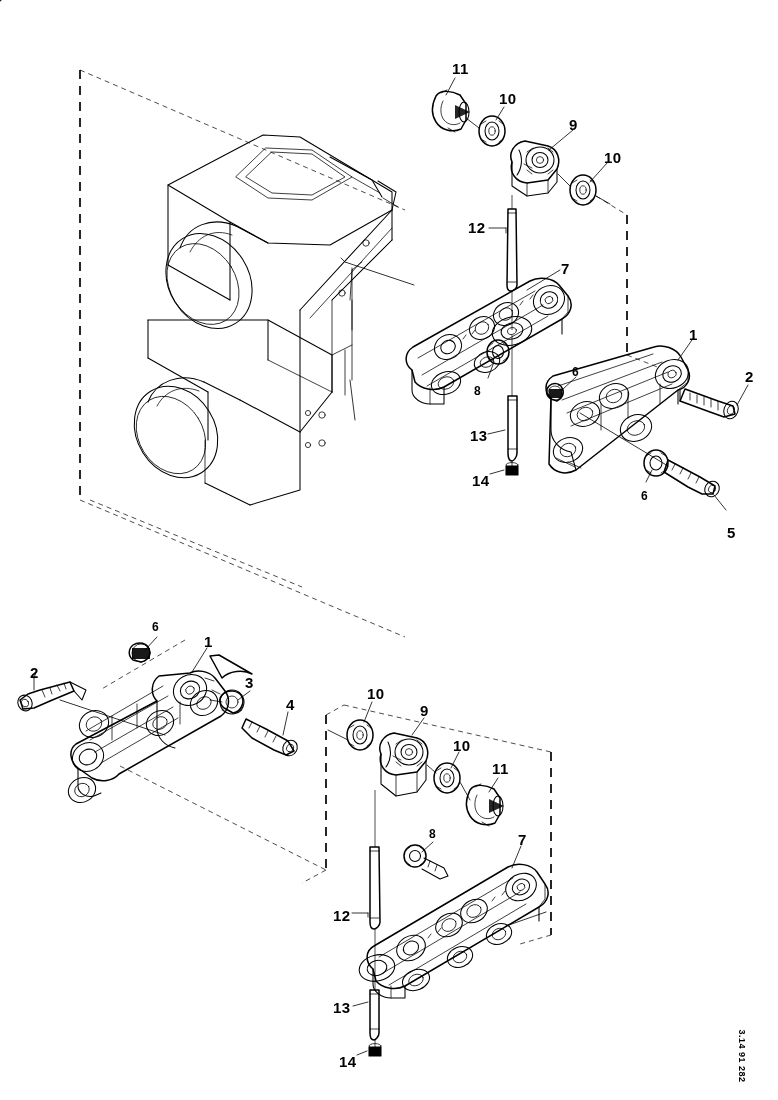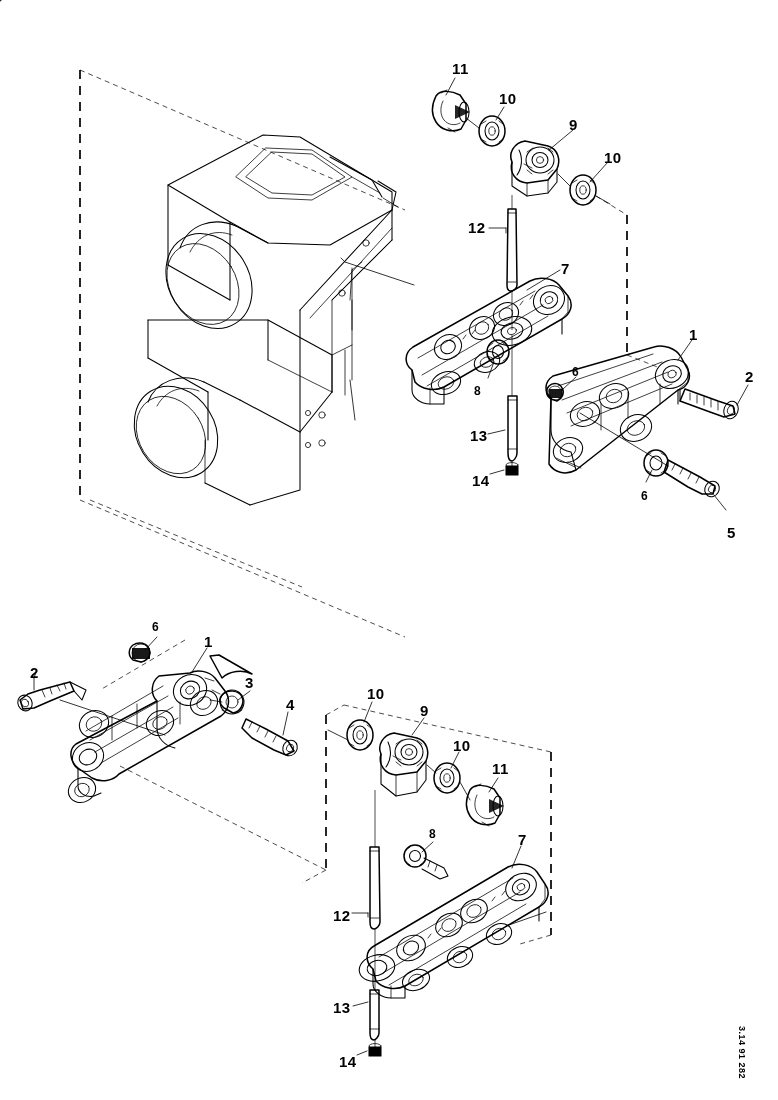--- a/index.html
+++ b/index.html
@@ -1,21 +1,21 @@
 <!DOCTYPE html>
 <html><head>
 <meta charset="utf-8">
 <style>
   html,body{margin:0;padding:0;background:#ffffff;}
   body{
     width:778px;height:1100px;position:relative;overflow:hidden;
     font-family:"Liberation Sans",sans-serif;
     color:#000;
   }
-  #stage{position:absolute;inset:0;width:778px;height:1100px;}
+  #stage{position:absolute;inset:0;width:778px;height:1100px;text-align:center;}
   #stage svg{position:absolute;top:0;left:0;width:778px;height:1100px;display:block;}
   .callout{
     position:absolute;
     font-family:"Liberation Sans",sans-serif;
     font-size:15px;
     font-weight:700;
     letter-spacing:0.5px;
     color:#000;
     line-height:1;
     white-space:nowrap;

